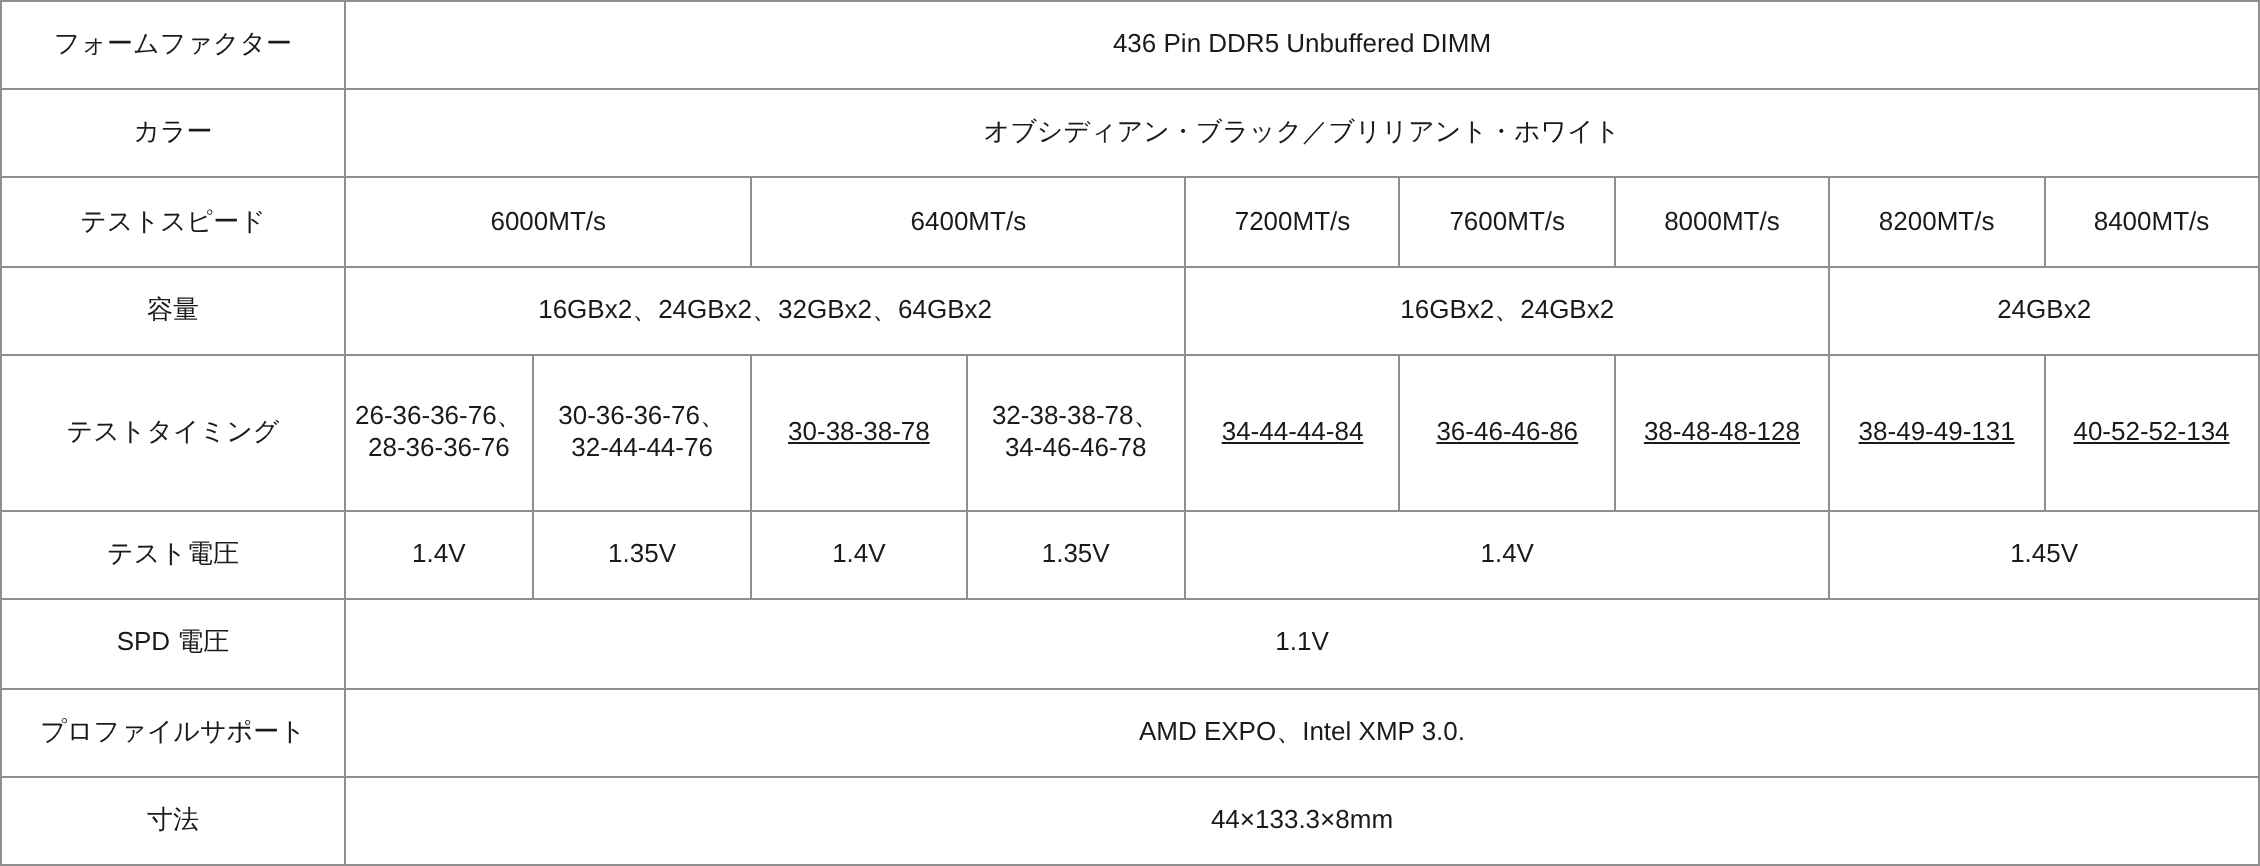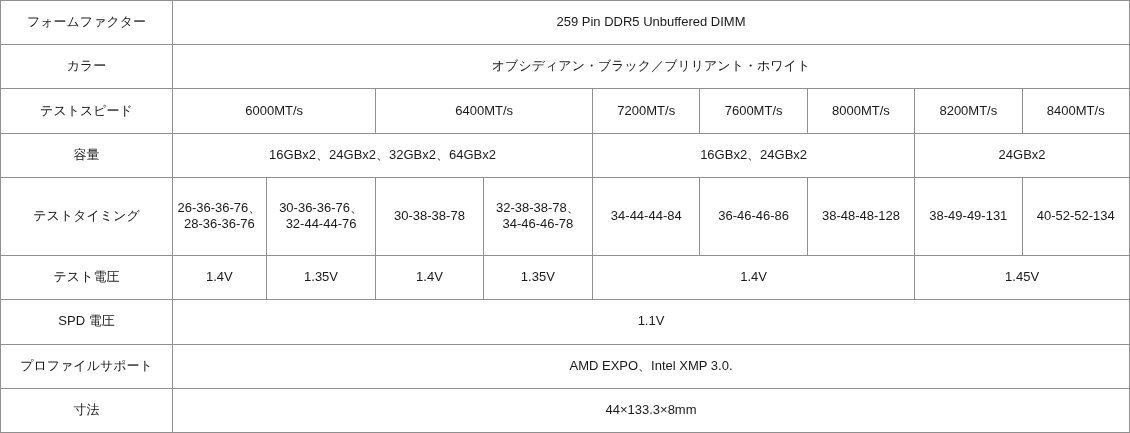--- a/index.html
+++ b/index.html
@@ -47,20 +47,21 @@
     font-size: 11.5px;
     text-align: left;
     padding: 3px 4px;
     line-height: 1.35;
   }
   td.tight-c {
     font-size: 11.5px;
     text-align: center;
     padding: 3px 2px;
     line-height: 1.35;
+    text-decoration: underline;
   }
   .two-line span {
     display: block;
     white-space: nowrap;
   }
 </style>
 </head>
 <body>
 
 <div class="spec-wrap">
@@ -73,21 +74,21 @@
         <col style="width: 105px;">
         <col style="width: 103px;">
         <col style="width: 103px;">
         <col style="width: 103px;">
         <col style="width: 103px;">
         <col style="width: 103px;">
       </colgroup>
     <tbody id="spec-body">
         <tr>
           <td class="label">フォームファクター</td>
-          <td class="val" colspan="9">259 Pin DDR5 Unbuffered DIMM</td>
+          <td class="val" colspan="9">436 Pin DDR5 Unbuffered DIMM</td>
         </tr>
         <tr>
           <td class="label">カラー</td>
           <td class="val" colspan="9">オブシディアン・ブラック／ブリリアント・ホワイト</td>
         </tr>
         <tr>
           <td class="label">テストスピード</td>
           <td class="val" colspan="2">6000MT/s</td>
           <td class="val" colspan="2">6400MT/s</td>
           <td class="val">7200MT/s</td>

